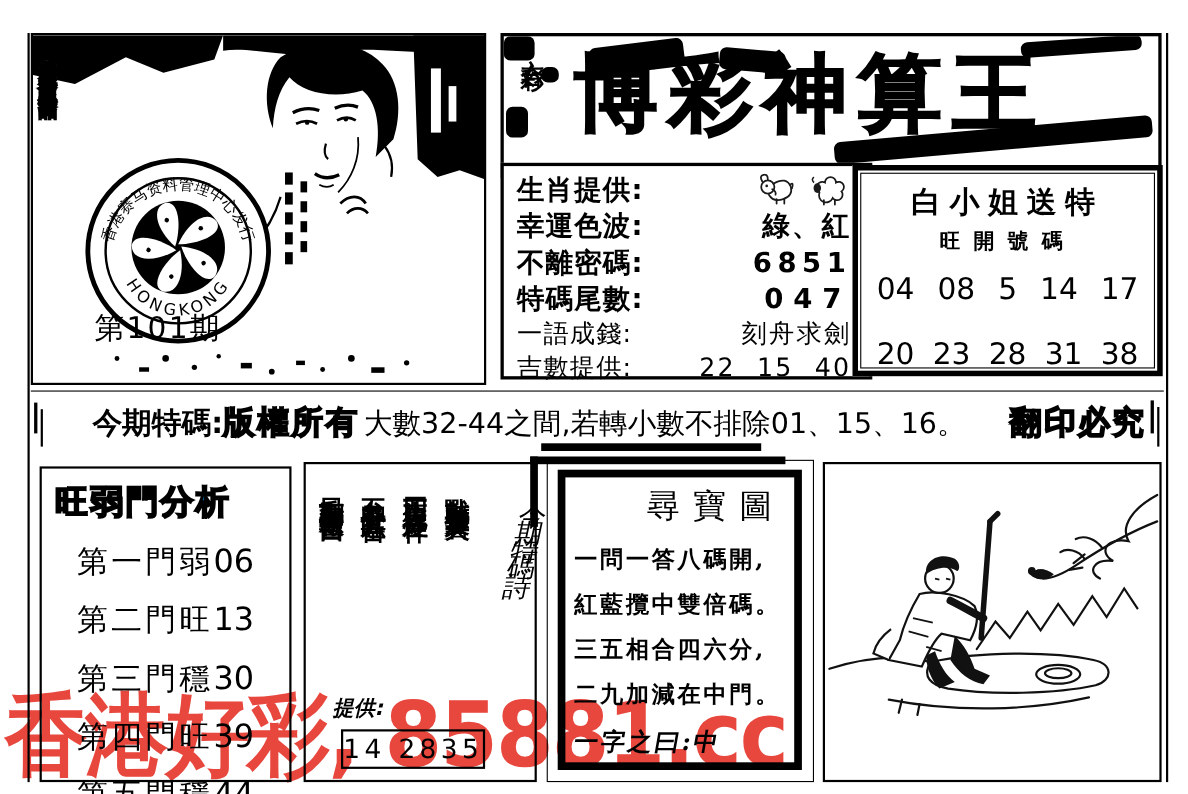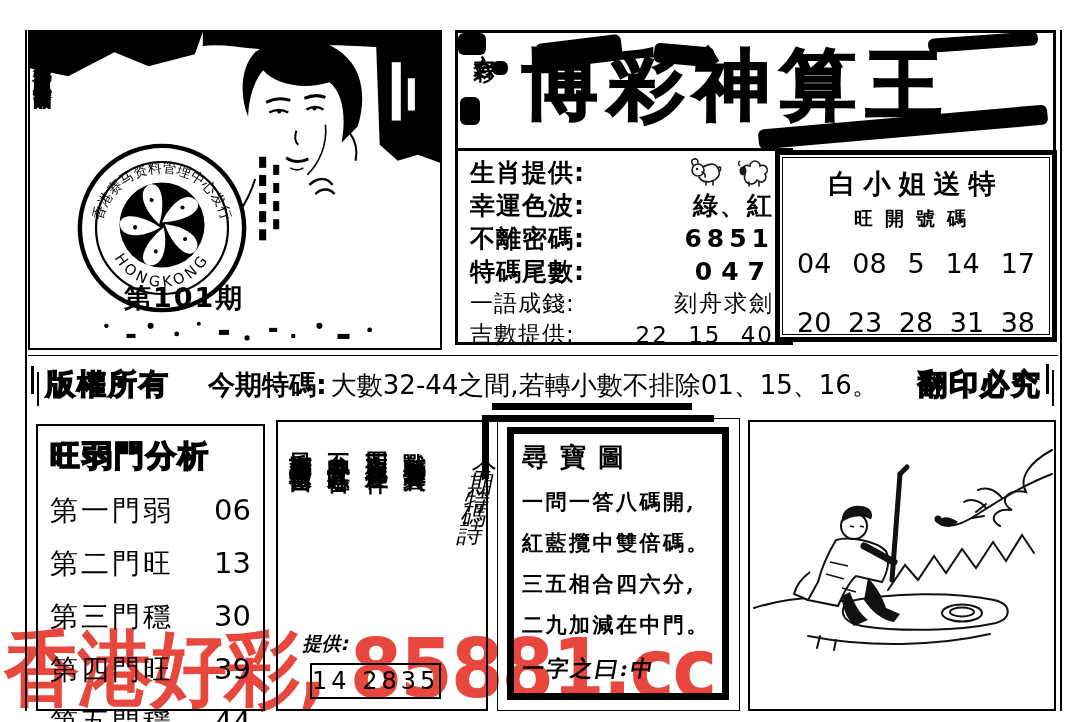--- a/index.html
+++ b/index.html
@@ -10,22 +10,22 @@
   .box{position:absolute;background:#fff;border:2px solid #000;box-sizing:border-box;}
   .bar{position:absolute;background:#000;}
 
   
   #photo-box{left:28px;top:30px;width:414px;height:320px;border-width:2px;}
   #photo-art{position:absolute;left:0;top:0;width:100%;height:100%;}
   #left-caption{position:absolute;left:2px;top:8px;height:300px;writing-mode:vertical-rl;
     text-orientation:upright;font-size:17px;font-weight:bold;letter-spacing:3px;z-index:3;
     color:#fff;-webkit-text-stroke:1.2px #000;text-shadow:0 0 1px #000;}
   #stamp{position:absolute;left:44px;top:108px;width:176px;height:176px;z-index:4;}
-  #issue-label{position:absolute;left:56px;top:248px;font-size:27px;font-weight:bold;
-    letter-spacing:2px;z-index:5;margin-left:38px;}
+  #issue-label{position:absolute;left:56px;top:248px;font-size:27px;font-weight:normal;
+    letter-spacing:2px;z-index:5;}
 
   #title-box{left:455px;top:30px;width:601px;height:132px;border-width:3px;overflow:hidden;}
   .blob{position:absolute;background:#000;border-radius:6px;}
   #masthead-side{position:absolute;left:12px;top:4px;height:102px;writing-mode:vertical-rl;
     text-orientation:upright;font-size:21px;font-weight:bold;z-index:2;letter-spacing:4px;}
   #masthead-title{position:absolute;left:64px;top:2px;font-size:76px;font-weight:900;
     letter-spacing:10px;z-index:2;font-family:"DejaVu Serif","Liberation Serif",serif;
     -webkit-text-stroke:2px #000;white-space:nowrap;}
 
   #tips-box{left:455px;top:148px;width:338px;height:197px;border-width:3px;
@@ -51,21 +51,21 @@
   #copy-bar{position:absolute;left:46px;top:360px;width:996px;height:50px;
     display:flex;align-items:center;}
   #copy-left,#copy-right{font-size:29px;font-weight:900;-webkit-text-stroke:1.5px #000;letter-spacing:2px;white-space:nowrap;}
   #copy-right{margin-left:auto;}
   #copy-label{font-size:27px;font-weight:bold;margin-left:38px;white-space:nowrap;}
   #copy-text{font-size:26px;margin-left:4px;white-space:nowrap;}
 
   
   #analysis-box{left:36px;top:424px;width:229px;height:287px;padding:8px 12px;}
   #analysis-title{font-size:30px;letter-spacing:2px;font-weight:bold;margin-top:2px;}
-  .ana-row{display:flex;justify-content:space-between;align-items:baseline;margin-top:15px;}
+  .ana-row{display:flex;justify-content:center;align-items:baseline;margin-top:15px;}
   .ana-label{font-size:28px;letter-spacing:3px;}
   .ana-value{font-size:29px;}
 
   #poem-box{left:276px;top:420px;width:212px;height:291px;}
   #poem-title{position:absolute;right:6px;top:14px;height:260px;writing-mode:vertical-rl;
     text-orientation:upright;font-size:25px;letter-spacing:16px;transform:skewX(-12deg);}
   #poem-cols{position:absolute;left:8px;top:12px;height:232px;display:flex;
     flex-direction:row-reverse;gap:7px;}
   .poem-col{writing-mode:vertical-rl;text-orientation:upright;font-size:23px;
     font-weight:bold;letter-spacing:3px;}
@@ -73,21 +73,21 @@
     transform:skewX(-14deg);}
   #poem-provider-box{position:absolute;left:32px;bottom:10px;border:2px solid #000;
     font-size:24px;padding:2px 0;letter-spacing:4px;}
 
   #treasure-wrap{left:497px;top:418px;width:243px;height:293px;border-width:1px;overflow:visible;}
   .deco1{left:-6px;top:-16px;width:200px;height:7px;}
   .deco2{left:-16px;top:-4px;width:232px;height:7px;}
   .deco3{left:-16px;top:-4px;width:7px;height:64px;}
   #treasure-box{position:absolute;left:9px;top:8px;right:10px;bottom:10px;
     border:7px solid #000;padding:4px 8px;}
-  #treasure-title{text-align:left;font-size:26px;font-weight:700;letter-spacing:12px;margin-top:2px;}
+  #treasure-title{text-align:right;font-size:30px;font-weight:400;letter-spacing:12px;margin-top:2px;}
   .tre-line{font-size:21px;font-weight:bold;letter-spacing:2.5px;margin-top:13px;white-space:nowrap;}
   #treasure-final{margin-top:15px;font-size:22px;transform:skewX(-10deg);}
 
   #art-box{left:748px;top:420px;width:308px;height:291px;}
   #art-box svg{width:100%;height:100%;}
 
   
   #edge-left{left:25px;top:30px;width:2px;height:681px;}
   #edge-right{left:1060px;top:30px;width:2px;height:681px;}
   .tick{position:absolute;background:#000;}
@@ -281,22 +281,22 @@
       </div>
     </div>
   </div>
 
   <div class="bar" id="topline"></div>
   <div class="tick" style="left:31px;top:366px;width:3px;height:28px;"></div>
   <div class="tick" style="left:37px;top:372px;width:2px;height:34px;"></div>
   <div class="tick" style="left:1046px;top:364px;width:3px;height:30px;"></div>
   <div class="tick" style="left:1052px;top:370px;width:2px;height:36px;"></div>
   <div id="copy-bar">
+    <span id="copy-label">今期特碼:</span>
     <span id="copy-left">版權所有</span>
-    <span id="copy-label">今期特碼:</span>
     <span id="copy-text">大數32-44之間,若轉小數不排除01、15、16。</span>
     <span id="copy-right">翻印必究</span>
   </div>
 
   <div class="box" id="analysis-box">
     <div id="analysis-title" class="hollow">旺弱門分析</div>
     <div class="ana-row">
       <span class="ana-label kai">第一門弱</span>
       <span class="ana-value">06</span>
     </div>

